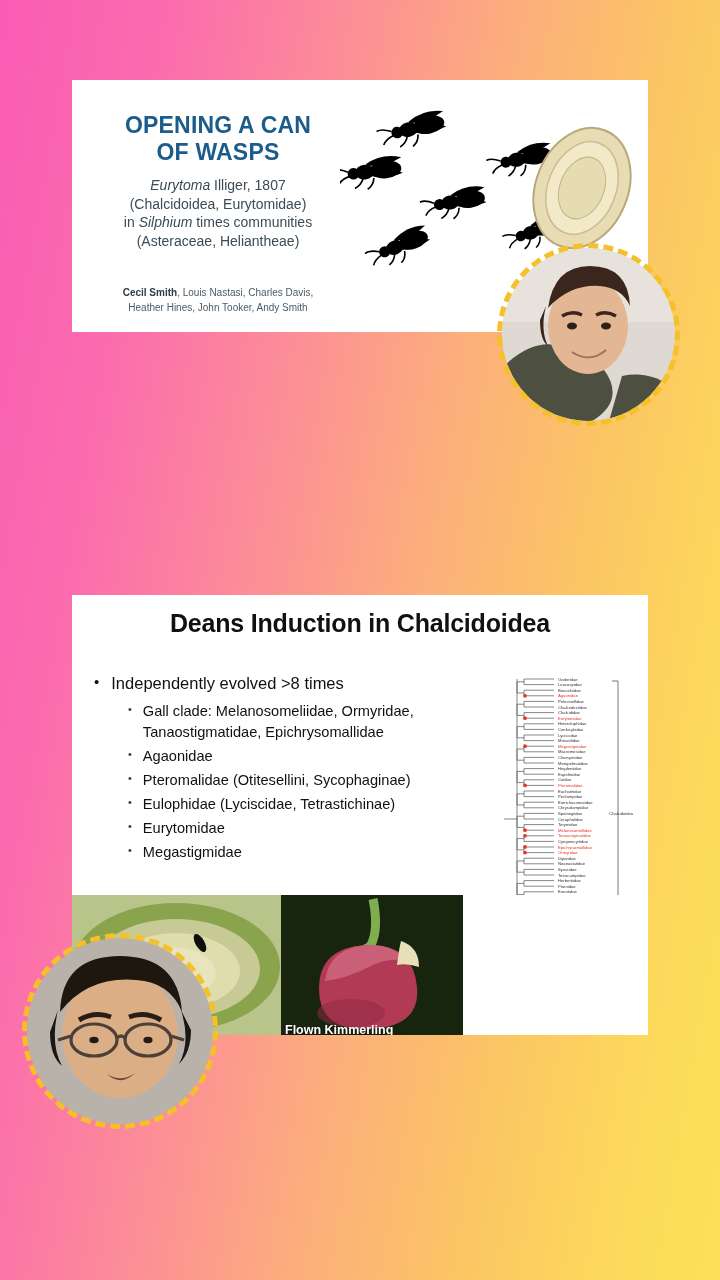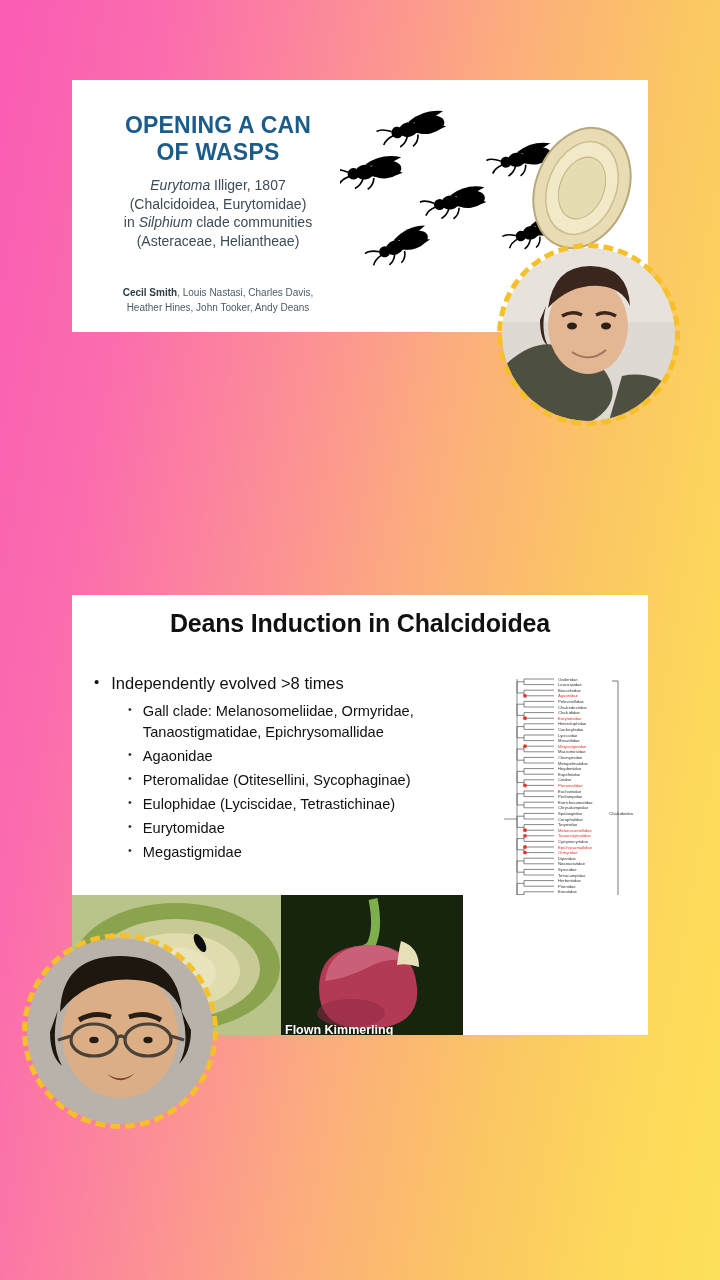--- a/index.html
+++ b/index.html
@@ -90,27 +90,27 @@
 
     <div class="s1-textcol">
       <div class="s1-title">
         <div>OPENING A CAN</div>
         <div>OF WASPS</div>
       </div>
 
       <p class="s1-sub">
         <span class="it">Eurytoma</span><span> Illiger, 1807</span><br>
         <span>(Chalcidoidea, Eurytomidae)</span><br>
-        <span>in </span><span class="it">Silphium</span><span> clade communities</span><br>
+        <span>in </span><span class="it">Silphium</span><span> times communities</span><br>
         <span>(Asteraceae, Heliantheae)</span>
       </p>
 
       <div class="s1-authors">
         <b>Cecil Smith</b><span>, Louis Nastasi, Charles Davis,</span><br>
-        <span>Heather Hines, John Tooker, Andy Deans</span>
+        <span>Heather Hines, John Tooker, Andy Smith</span>
       </div>
 
       <div class="s1-logo">
         <svg class="shield" viewBox="0 0 22 25">
           <path d="M1 1h20v13c0 6-10 10-10 10S1 20 1 14V1z" fill="#14417a"></path>
           <path d="M8 7c2-2 5-2 7 0 1 1 1 3 0 4-1 1-3 1-4 0-1-1 0-2 1-2" fill="#fff" opacity=".92"></path>
           <circle cx="13.5" cy="8.5" r="1" fill="#14417a"></circle>
         </svg>
         <span class="wordmark">PennState</span>
       </div>

